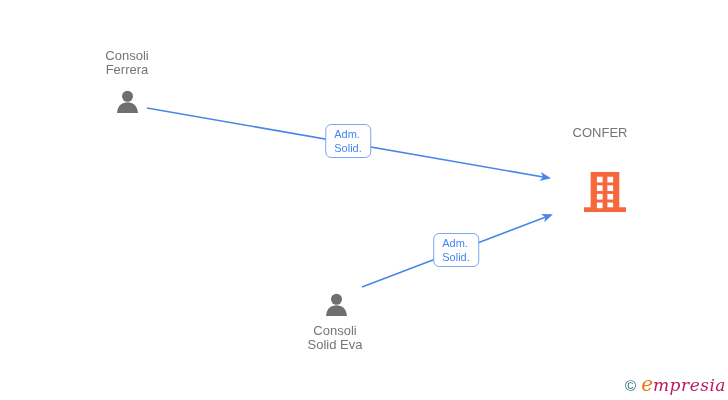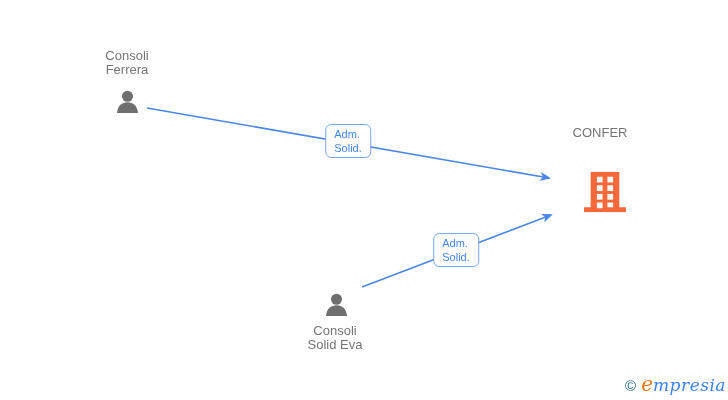--- a/index.html
+++ b/index.html
@@ -59,21 +59,21 @@
     font-size: 15px;
     margin-right: 5px;
     font-family: "Liberation Sans", sans-serif;
   }
   .brand-script {
     font-family: "DejaVu Serif", serif;
     font-style: italic;
     font-size: 17px;
   }
   .brand-initial { color: #e87511; font-size: 20px; }
-  .brand-rest { color: #3b82f6; letter-spacing: 0.5px; }
+  .brand-rest { color: #be185d; letter-spacing: 0.5px; }
 </style>
 </head>
 <body>
 
 <div class="canvas">
 
   <svg class="edges-layer" width="728" height="400" viewBox="0 0 728 400">
     <defs>
       <marker id="arrowhead" markerWidth="11" markerHeight="9" refX="9" refY="4.5" orient="auto" markerUnits="userSpaceOnUse">
         <path d="M0,0 L11,4.5 L0,9 L3,4.5 Z" fill="#4a86e8"></path>

